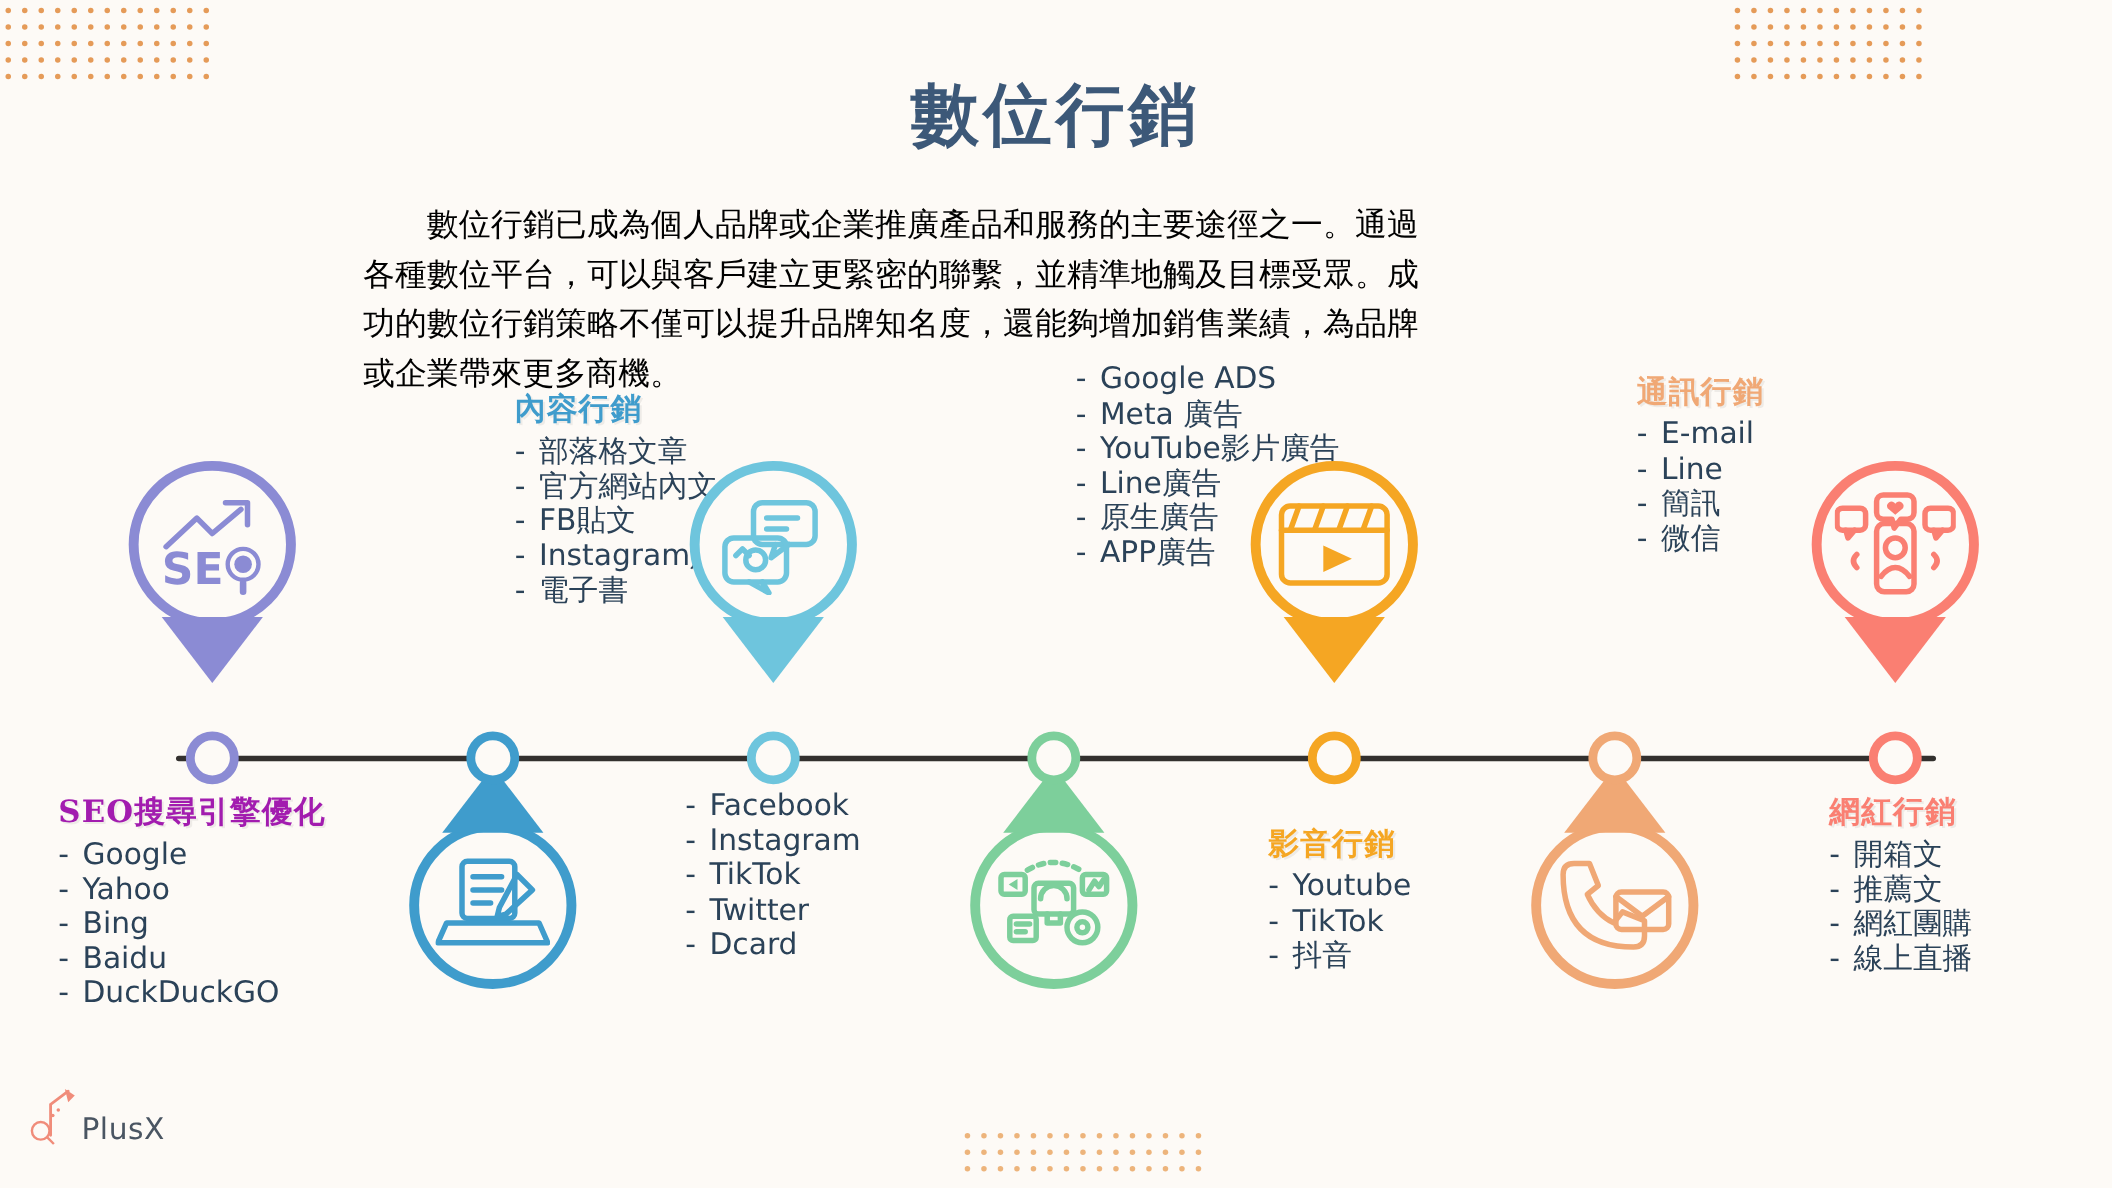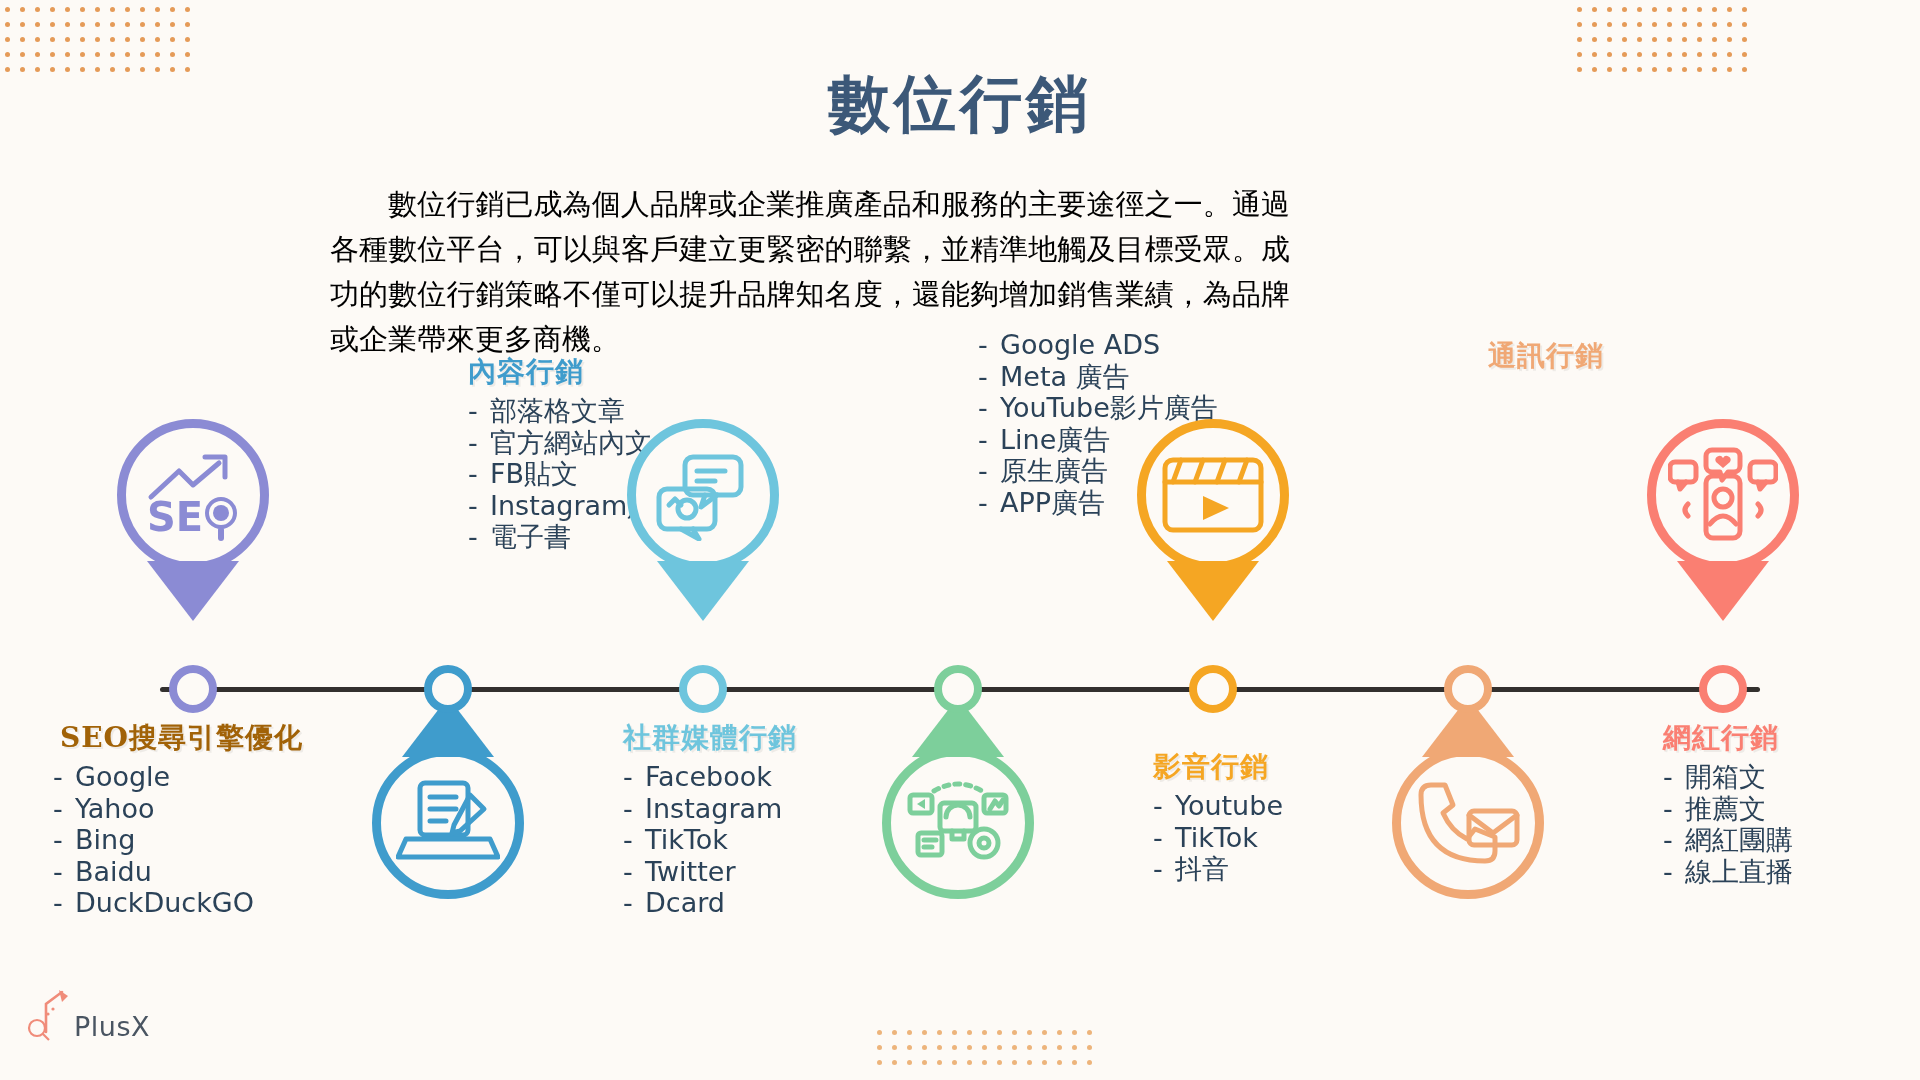--- a/index.html
+++ b/index.html
@@ -443,41 +443,40 @@
       <div class="node-dot" style="left: 193px; border-color: rgb(139, 139, 212);"></div>
       <div class="node-dot" style="left: 448px; border-color: rgb(63, 156, 204);"></div>
       <div class="node-dot" style="left: 703px; border-color: rgb(110, 197, 221);"></div>
       <div class="node-dot" style="left: 958px; border-color: rgb(125, 207, 155);"></div>
       <div class="node-dot" style="left: 1213px; border-color: rgb(245, 166, 35);"></div>
       <div class="node-dot" style="left: 1468px; border-color: rgb(240, 168, 117);"></div>
       <div class="node-dot" style="left: 1723px; border-color: rgb(250, 127, 114);"></div>
     </div>
   <div id="blocks">
       <div class="block" style="left: 53px; width: 250px; top: 719px;">
-        <div class="heading" style="color: #a16207; text-align: right;">SEO搜尋引擎優化</div>
+        <div class="heading" style="color: #a21caf;">SEO搜尋引擎優化</div>
         <ul>
           <li>Google</li>
           <li>Yahoo</li>
           <li>Bing</li>
           <li>Baidu</li>
           <li>DuckDuckGO</li>
         </ul>
       </div>
       <div class="block" style="left: 468px; width: 250px; top: 337px; margin-top: 16px;">
         <div class="heading" style="color: rgb(63, 156, 204);">內容行銷</div>
         <ul>
           <li>部落格文章</li>
           <li>官方網站內文</li>
           <li>FB貼文</li>
           <li>Instagram貼文</li>
           <li>電子書</li>
         </ul>
       </div>
       <div class="block" style="left: 623px; width: 250px; top: 719px;">
-        <div class="heading" style="color: rgb(110, 197, 221);">社群媒體行銷</div>
         <ul>
           <li>Facebook</li>
           <li>Instagram</li>
           <li>TikTok</li>
           <li>Twitter</li>
           <li>Dcard</li>
         </ul>
       </div>
       <div class="block" style="left: 978px; width: 250px; top: 331px;">
         <ul>
@@ -492,20 +491,26 @@
       <div class="block" style="left: 1153px; width: 250px; top: 748px;">
         <div class="heading" style="color: rgb(245, 166, 35);">影音行銷</div>
         <ul>
           <li>Youtube</li>
           <li>TikTok</li>
           <li>抖音</li>
         </ul>
       </div>
       <div class="block" style="left: 1488px; width: 250px; top: 337px;">
         <div class="heading" style="color: rgb(240, 168, 117);">通訊行銷</div>
+        <ul>
+          <li>E-mail</li>
+          <li>Line</li>
+          <li>簡訊</li>
+          <li>微信</li>
+        </ul>
       </div>
       <div class="block" style="left: 1663px; width: 250px; top: 719px;">
         <div class="heading" style="color: rgb(250, 127, 114);">網紅行銷</div>
         <ul>
           <li>開箱文</li>
           <li>推薦文</li>
           <li>網紅團購</li>
           <li>線上直播</li>
         </ul>
       </div>

